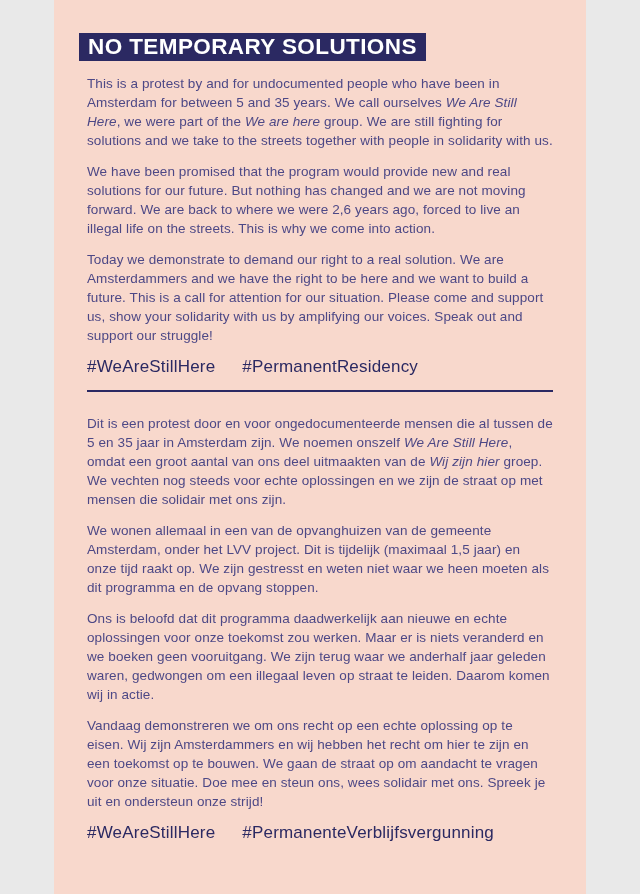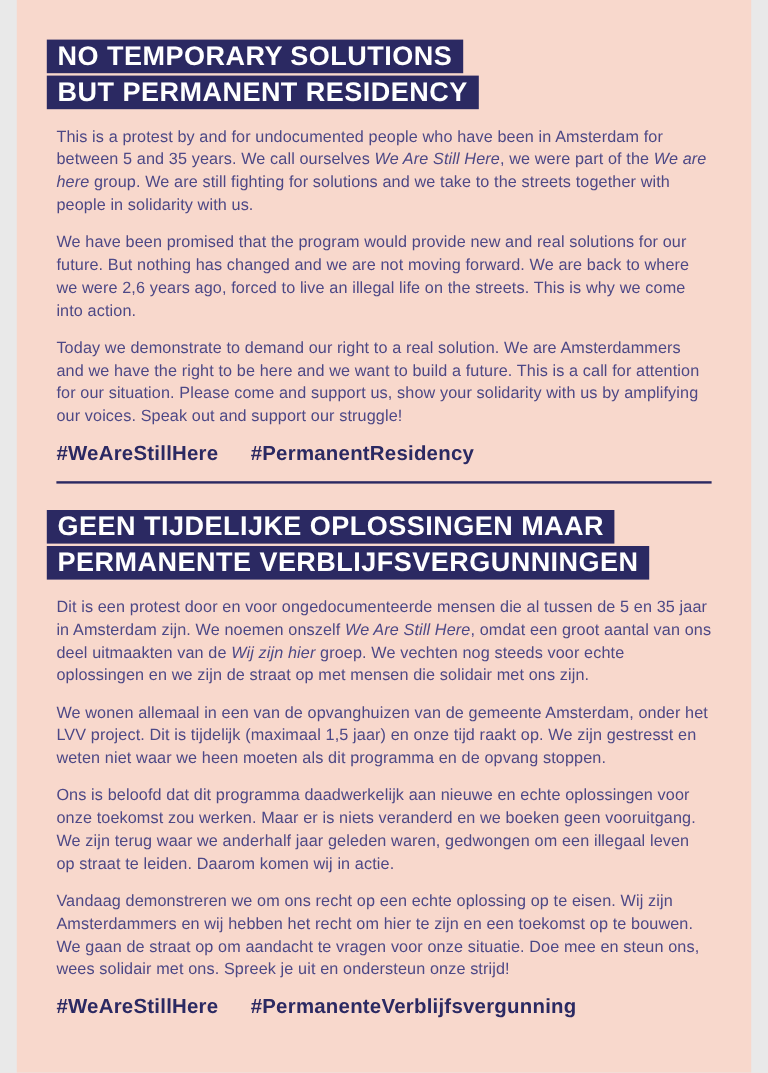--- a/index.html
+++ b/index.html
@@ -1,19 +1,19 @@
 <!DOCTYPE html>
 <html><head>
 <meta charset="utf-8">
 <style>
   * { margin: 0; padding: 0; box-sizing: border-box; }
   html, body { background: #e9e9e9; }
   .page {
     position: relative;
-    width: 612px;
+    width: 532px;
     height: 894px;
     margin: 0 auto;
     background: var(--bg, #f8d8cc);
     padding: 33px 33px 0 33px;
     overflow: hidden;
     font-family: "Liberation Sans", sans-serif;
     color: var(--body, #4d4886);
   }
   .heading { margin-left: -8px; margin-bottom: 13px; }
   .heading-line {
@@ -31,21 +31,21 @@
   .para {
     font-size: 13.5px;
     line-height: 19px;
     letter-spacing: 0.1px;
     margin-bottom: 12px;
     max-width: 578px;
   }
   .hashtags {
     margin-top: 5px;
     font-size: 17px;
-    font-weight: bold;
+    font-weight: normal;
     color: var(--accent, #2b2962);
     letter-spacing: 0.2px;
   }
   .hashtag { margin-right: 22px; }
   .hashtag:last-child { margin-right: 0; }
   .divider {
     border: none;
     border-top: 2px solid var(--accent, #2b2962);
     margin: 13px 0 22px 0;
     width: 100%;
@@ -53,38 +53,33 @@
   .lang-section.second { margin-top: 0; }
 </style>
 </head>
 <body>
 
 <div class="page" style="--bg: #f8d8cc; --body: #4d4886; --accent: #2b2962; --heading-text: #ffffff;">
 
   <section class="lang-section">
     <div class="heading">
       <div class="heading-line">NO TEMPORARY SOLUTIONS</div>
-      <div class="heading-line">BUT PERMANENT RESIDENCY</div>
     </div>
     <p class="para"><span>This is a protest by and for undocumented people who have been in Amsterdam for between 5 and 35 years. We call ourselves </span><span style="font-style: italic;">We Are Still Here</span><span>, we were part of the </span><span style="font-style: italic;">We are here</span><span> group. We are still fighting for solutions and we take to the streets together with people in solidarity with us.</span></p>
     <p class="para"><span>We have been promised that the program would provide new and real solutions for our future. But nothing has changed and we are not moving forward. We are back to where we were 2,6 years ago, forced to live an illegal life on the streets. This is why we come into action.</span></p>
     <p class="para"><span>Today we demonstrate to demand our right to a real solution. We are Amsterdammers and we have the right to be here and we want to build a future. This is a call for attention for our situation. Please come and support us, show your solidarity with us by amplifying our voices. Speak out and support our struggle!</span></p>
     <p class="hashtags">
       <span class="hashtag">#WeAreStillHere</span>
       <span class="hashtag">#PermanentResidency</span>
     </p>
   </section>
 
   <hr class="divider">
 
   <section class="lang-section second">
-    <div class="heading">
-      <div class="heading-line">GEEN TIJDELIJKE OPLOSSINGEN MAAR</div>
-      <div class="heading-line">PERMANENTE VERBLIJFSVERGUNNINGEN</div>
-    </div>
     <p class="para"><span>Dit is een protest door en voor ongedocumenteerde mensen die al tussen de 5 en 35 jaar in Amsterdam zijn. We noemen onszelf </span><span style="font-style: italic;">We Are Still Here</span><span>, omdat een groot aantal van ons deel uitmaakten van de </span><span style="font-style: italic;">Wij zijn hier</span><span> groep. We vechten nog steeds voor echte oplossingen en we zijn de straat op met mensen die solidair met ons zijn.</span></p>
     <p class="para"><span>We wonen allemaal in een van de opvanghuizen van de gemeente Amsterdam, onder het LVV project. Dit is tijdelijk (maximaal 1,5 jaar) en onze tijd raakt op. We zijn gestresst en weten niet waar we heen moeten als dit programma en de opvang stoppen.</span></p>
     <p class="para"><span>Ons is beloofd dat dit programma daadwerkelijk aan nieuwe en echte oplossingen voor onze toekomst zou werken. Maar er is niets veranderd en we boeken geen vooruitgang. We zijn terug waar we anderhalf jaar geleden waren, gedwongen om een illegaal leven op straat te leiden. Daarom komen wij in actie.</span></p>
     <p class="para"><span>Vandaag demonstreren we om ons recht op een echte oplossing op te eisen. Wij zijn Amster­dammers en wij hebben het recht om hier te zijn en een toekomst op te bouwen. We gaan de straat op om aandacht te vragen voor onze situatie. Doe mee en steun ons, wees solidair met ons. Spreek je uit en ondersteun onze strijd!</span></p>
     <p class="hashtags">
       <span class="hashtag">#WeAreStillHere</span>
       <span class="hashtag">#PermanenteVerblijfsvergunning</span>
     </p>
   </section>
 

